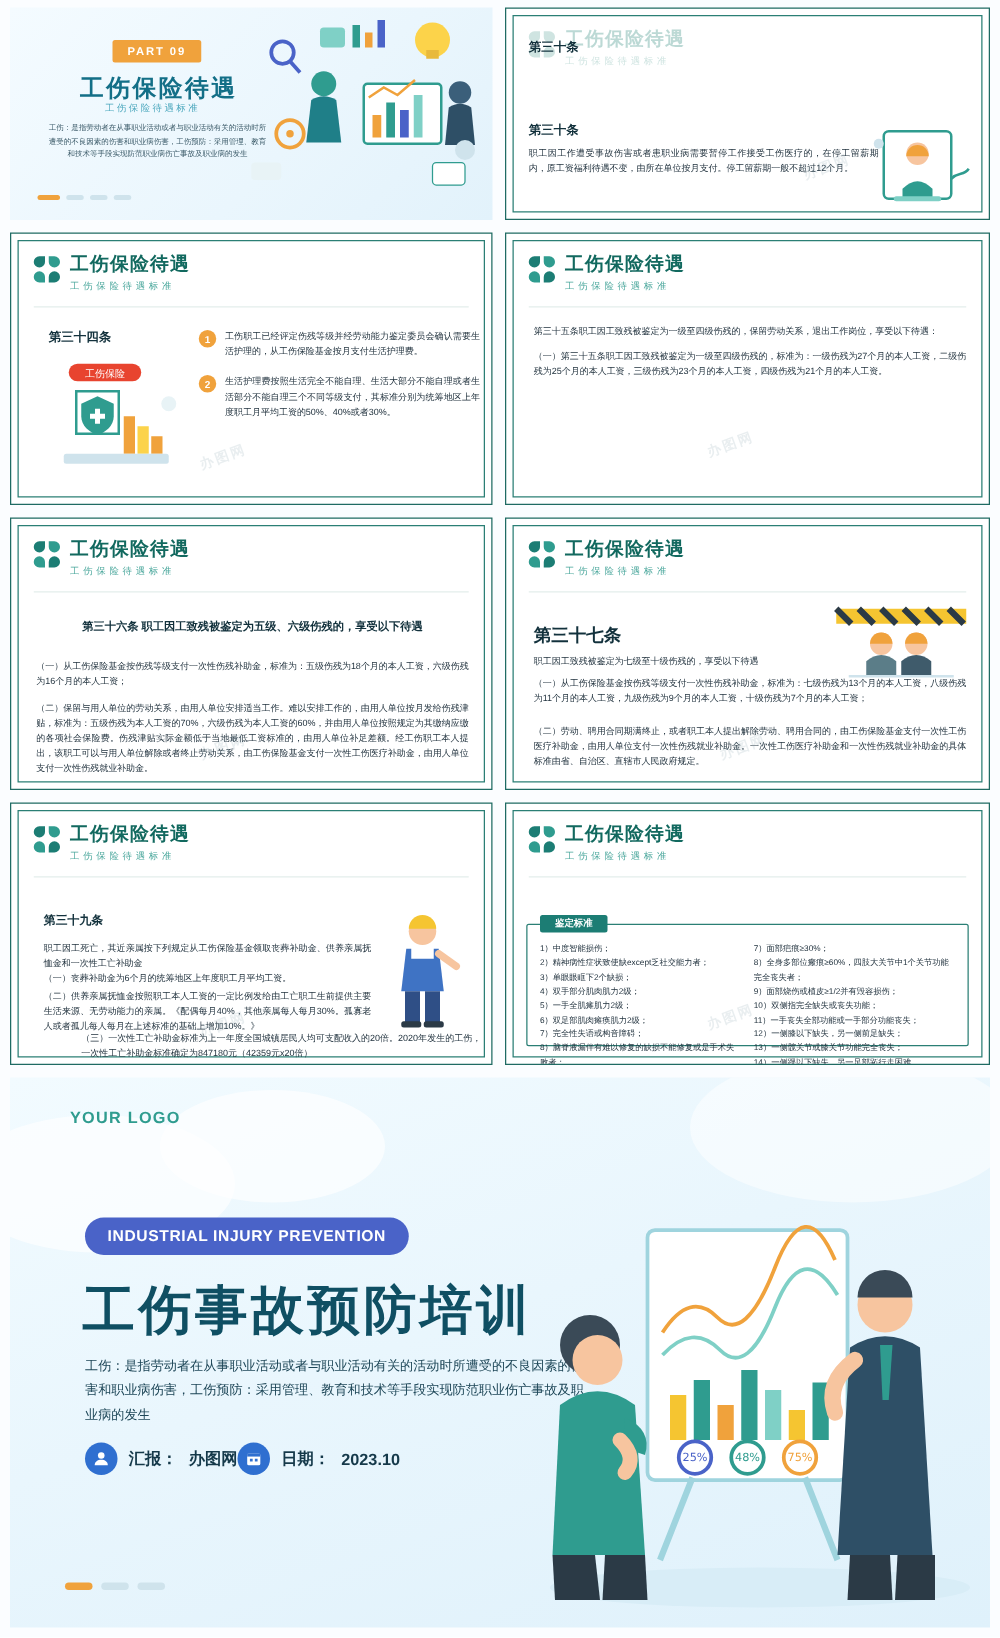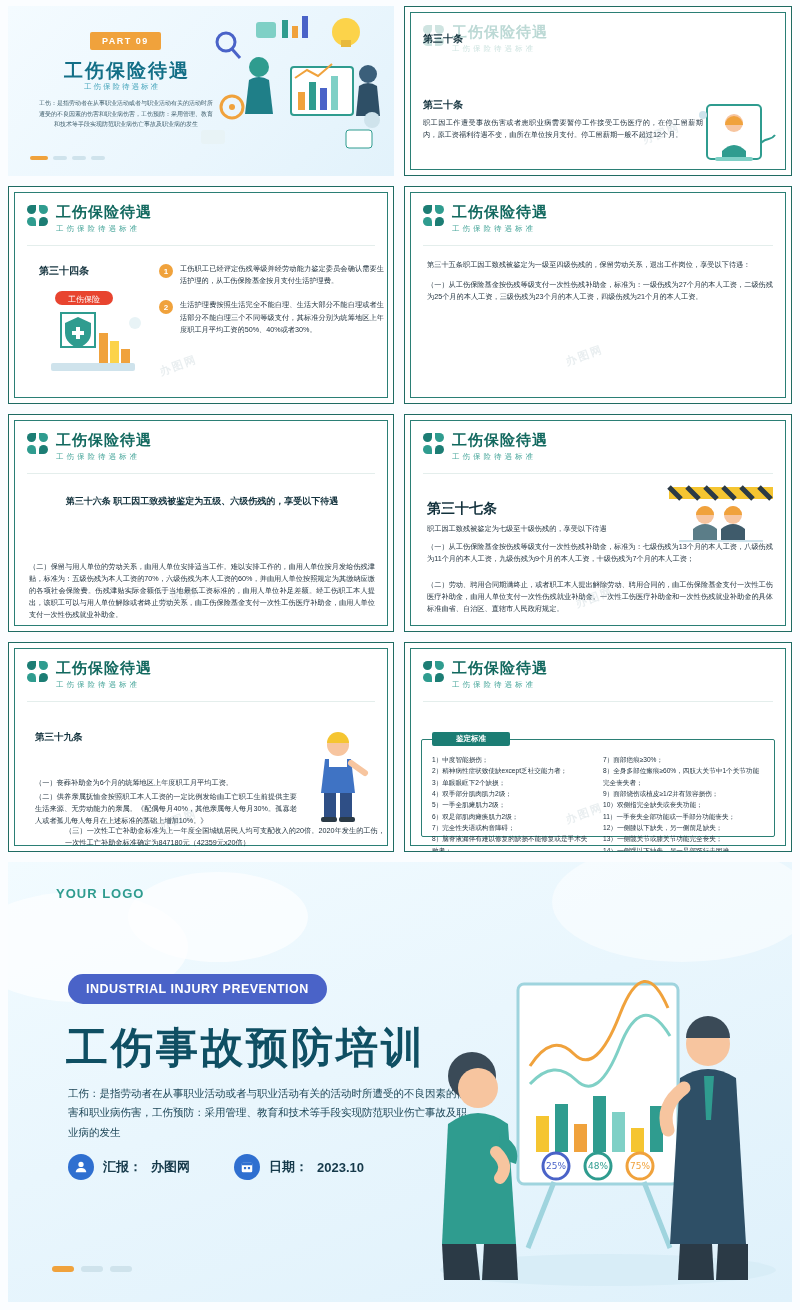--- a/index.html
+++ b/index.html
@@ -165,21 +165,21 @@
   .crit-box {
     position: absolute;
     left: 16px; top: 96px; right: 16px; bottom: 14px;
     border: 1px solid #2b7f75;
     border-radius: 2px;
   }
   .crit-tag {
     position: absolute; left: 10px; top: -8px;
     background: #1c7d74; color: #fff;
     font-size: 7.5px; font-weight: bold;
-    padding: 2px 24px; border-radius: 2px;
+    padding: 2px 12px; border-radius: 2px;
   }
   .crit-cols {
     position: absolute; left: 10px; right: 10px; top: 14px; bottom: 6px;
     display: flex; gap: 10px;
     font-size: 6.6px; color: #22333f; line-height: 1.72;
   }
   .crit-col { flex: 1; }
 
   
   .cover {
@@ -200,21 +200,21 @@
     padding: 8px 18px; border-radius: 16px;
   }
   .cover-title {
     position: absolute; left: 58px; top: 158px;
     font-size: 42px; font-weight: bold; color: #0f4f63; letter-spacing: 3px;
   }
   .cover-desc {
     position: absolute; left: 60px; top: 222px; width: 400px;
     font-size: 10.5px; color: #1d4657; line-height: 1.85;
   }
-  .meta-row { position: absolute; left: 60px; top: 292px; display: flex; gap: 44px; align-items: center; }
+  .meta-row { position: absolute; left: 60px; top: 292px; display: flex; align-items: center; }
   .meta { display: flex; align-items: center; gap: 9px; }
   .meta-ic {
     width: 26px; height: 26px; border-radius: 50%;
     background: #2f6fd0; display: flex; align-items: center; justify-content: center;
     color: #fff; font-size: 13px;
   }
   .meta-ic.blue2 { background: #2f6fd0; }
   .meta-txt { font-size: 13px; color: #15394a; font-weight: bold; }
   .cover-dots { position: absolute; left: 44px; bottom: 30px; display: flex; gap: 7px; }
   .cover-dots i { display: block; width: 22px; height: 6px; border-radius: 3px; background: #cfe3ec; }
@@ -365,21 +365,21 @@
           <i></i>
           <i></i>
         </div>
       <div>
         <div class="hdr-title">工伤保险待遇</div>
         <div class="hdr-sub">工伤保险待遇标准</div>
       </div>
     </div>
     <div class="hdr-rule"></div>
     <div class="body-text" style="left:22px; top:72px; width:346px;">第三十五条职工因工致残被鉴定为一级至四级伤残的，保留劳动关系，退出工作岗位，享受以下待遇：</div>
-    <div class="body-text" style="left:22px; top:92px; width:346px;">（一）从工伤保险基金按伤残等级支付一次性伤残补助金，标准为：一级伤残为27个月的本人工资，二级伤残为25个月的本人工资，三级伤残为23个月的本人工资，四级伤残为21个月的本人工资。</div>
+    <div class="body-text" style="left:22px; top:92px; width:346px;">（一）第三十五条职工因工致残被鉴定为一级至四级伤残的，标准为：一级伤残为27个月的本人工资，二级伤残为25个月的本人工资，三级伤残为23个月的本人工资，四级伤残为21个月的本人工资。</div>
     <div class="wm" style="left:160px; bottom:40px;">办图网</div>
   </div>
 
   <div class="slide s5">
     <div class="slide-inner"></div>
     <div class="hdr">
       <div class="hdr-dots">
           <i></i>
           <i></i>
           <i></i>
@@ -387,20 +387,21 @@
         </div>
       <div>
         <div class="hdr-title">工伤保险待遇</div>
         <div class="hdr-sub">工伤保险待遇标准</div>
       </div>
     </div>
     <div class="hdr-rule"></div>
     <div class="body-text" style="left:20px; top:79px; width:346px;">
       <div class="art-title center" style="font-size:9px;">第三十六条 职工因工致残被鉴定为五级、六级伤残的，享受以下待遇</div>
     </div>
+    <div class="body-text" style="left:20px; top:112px; width:346px;">（一）从工伤保险基金按伤残等级支付一次性伤残补助金，标准为：五级伤残为18个月的本人工资，六级伤残为16个月的本人工资；</div>
     <div class="body-text" style="left:20px; top:146px; width:346px;">（二）保留与用人单位的劳动关系，由用人单位安排适当工作。难以安排工作的，由用人单位按月发给伤残津贴，标准为：五级伤残为本人工资的70%，六级伤残为本人工资的60%，并由用人单位按照规定为其缴纳应缴的各项社会保险费。伤残津贴实际金额低于当地最低工资标准的，由用人单位补足差额。经工伤职工本人提出，该职工可以与用人单位解除或者终止劳动关系，由工伤保险基金支付一次性工伤医疗补助金，由用人单位支付一次性伤残就业补助金。</div>
     <div class="wm" style="left:150px; bottom:26px;">办图网</div>
   </div>
 
   <div class="slide s6">
     <div class="slide-inner"></div>
     <div class="hdr">
       <div class="hdr-dots">
           <i></i>
           <i></i>
@@ -444,20 +445,21 @@
         </div>
       <div>
         <div class="hdr-title">工伤保险待遇</div>
         <div class="hdr-sub">工伤保险待遇标准</div>
       </div>
     </div>
     <div class="hdr-rule"></div>
     <div class="body-text" style="left:26px; top:86px;">
       <div class="art-title" style="font-size:9.5px;">第三十九条</div>
     </div>
+    <div class="body-text" style="left:26px; top:110px; width:262px;">职工因工死亡，其近亲属按下列规定从工伤保险基金领取丧葬补助金、供养亲属抚恤金和一次性工亡补助金</div>
     <div class="body-text" style="left:26px; top:134px; width:262px;">（一）丧葬补助金为6个月的统筹地区上年度职工月平均工资。</div>
     <div class="body-text" style="left:26px; top:148px; width:262px;">（二）供养亲属抚恤金按照职工本人工资的一定比例发给由工亡职工生前提供主要生活来源、无劳动能力的亲属。《配偶每月40%，其他亲属每人每月30%。孤寡老人或者孤儿每人每月在上述标准的基础上增加10%。》</div>
     <div class="body-text" style="left:36px; top:182px; width:320px;margin-left:20px;">（三）一次性工亡补助金标准为上一年度全国城镇居民人均可支配收入的20倍。2020年发生的工伤，一次性工亡补助金标准确定为847180元（42359元x20倍）</div>
     <svg class="ill" style="right:16px; top:84px; width:78px; height:96px;" viewBox="0 0 78 96">
       <circle cx="39" cy="18" r="11" fill="#f7c59f"></circle>
       <path d="M28 16a11 11 0 0 1 22 0z" fill="#f5c531"></path>
       <path d="M26 32h26l4 34H22z" fill="#3f73c4"></path>
       <rect x="30" y="30" width="18" height="10" fill="#ffffff"></rect>
       <rect x="25" y="66" width="12" height="26" fill="#2f4f86"></rect>
       <rect x="41" y="66" width="12" height="26" fill="#2f4f86"></rect>

